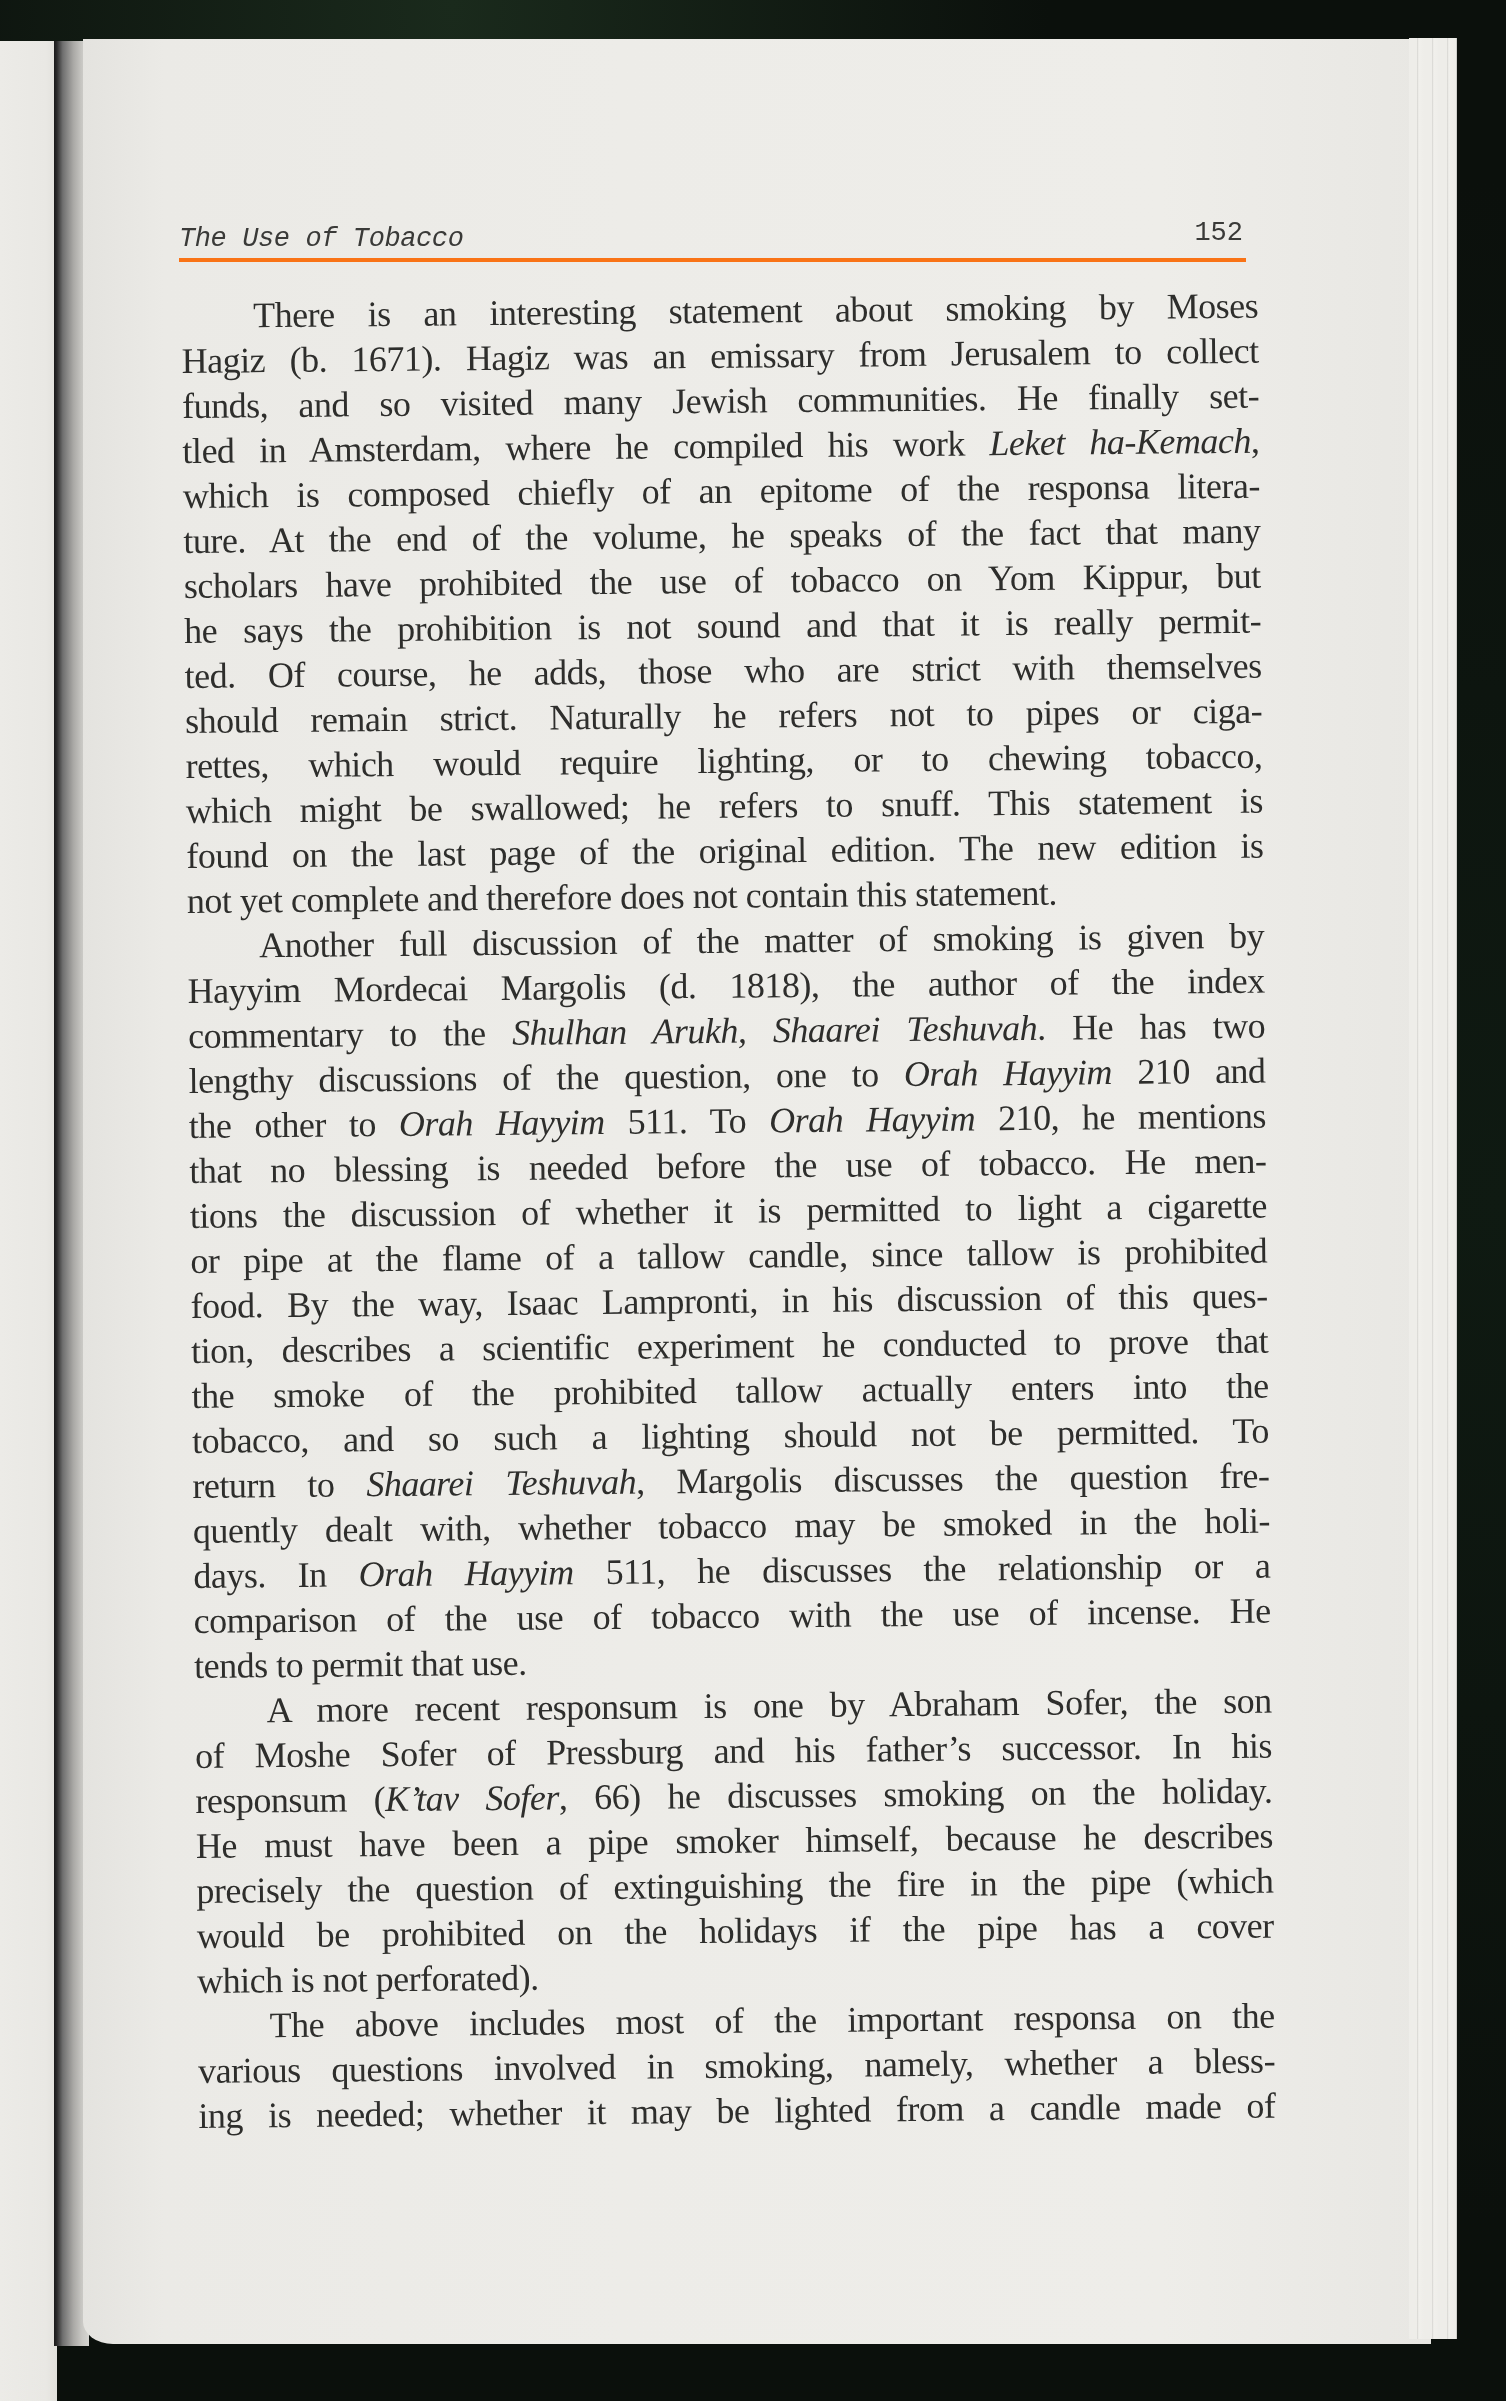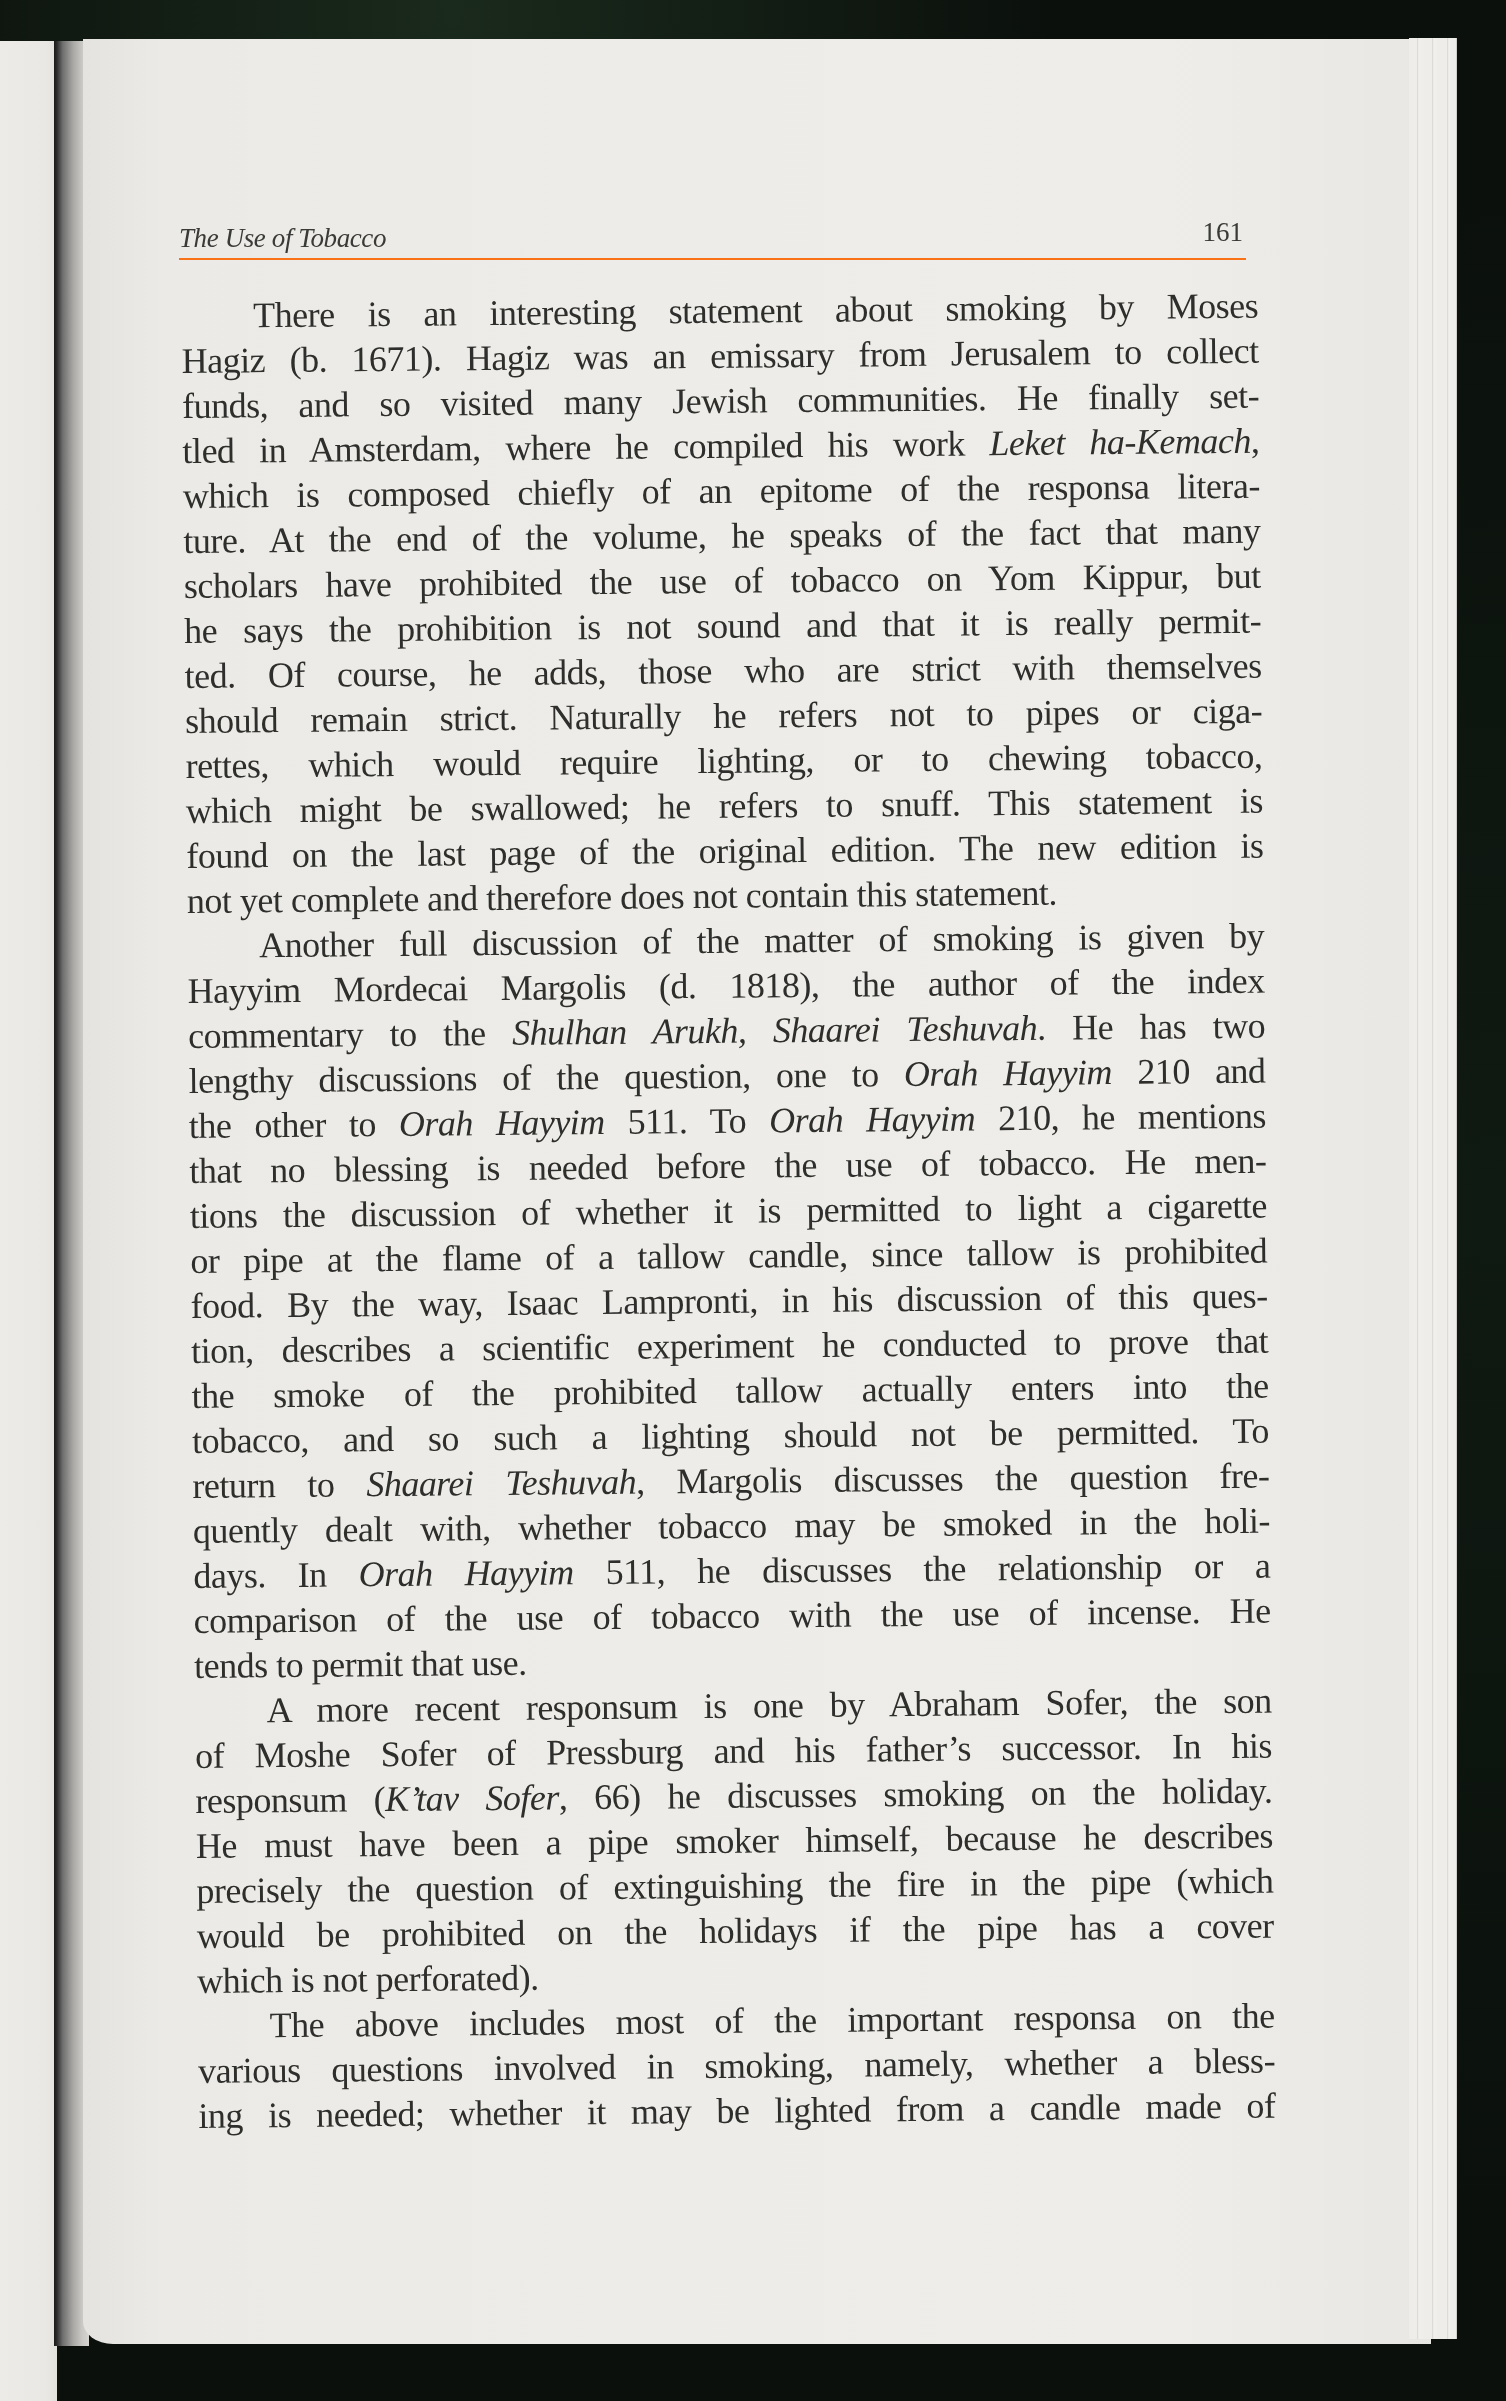--- a/index.html
+++ b/index.html
@@ -34,21 +34,22 @@
       border-bottom-left-radius: 30px 22.6px;
     }
     .page-edges {
       position: absolute; left: 1409px; top: 38px; width: 47px; height: 2301px;
       background:
         repeating-linear-gradient(90deg, #eeede9 0px, #eeede9 7.5px, #d9d8d4 8.3px, #f1f0ec 9.8px, #eeede9 15px);
       border-right: 1.5px solid #d0cfcb;
     }
     .running-header {
       position: absolute; left: 179px; top: 211px; width: 1067px; height: 47px;
-      border-bottom: 2px solid #f97316;
+      border-bottom: 4px solid #f97316;
+      font-family: Liberation Mono, monospace;
     }
     .header-title {
       position: absolute; left: 0; bottom: 4.5px;
       font-style: italic; font-size: 27px; color: #3a3a38;
       letter-spacing: -0.4px;
     }
     .page-number {
       position: absolute; right: 3px; bottom: 10.5px;
       font-size: 27px; color: #3a3a38;
     }
@@ -72,21 +73,21 @@
 <body>
 
 <div class="bg-noise"></div>
 <div class="left-page"></div>
 <div class="gutter"></div>
 <div class="right-page"></div>
 <div class="page-edges"></div>
 
 <div class="running-header">
   <span class="header-title">The Use of Tobacco</span>
-  <span class="page-number">161</span>
+  <span class="page-number">152</span>
 </div>
 
 <div class="body-text" id="body-text">
     <div>
       <span class="line indent"><span>There is an interesting statement about smoking by Moses</span></span>
       <span class="line"><span>Hagiz (b. 1671). Hagiz was an emissary from Jerusalem to collect</span></span>
       <span class="line"><span>funds, and so visited many Jewish communities. He finally set-</span></span>
       <span class="line"><span>tled in Amsterdam, where he compiled his work </span><span class="it">Leket ha-Kemach</span><span>,</span></span>
       <span class="line"><span>which is composed chiefly of an epitome of the responsa litera-</span></span>
       <span class="line"><span>ture. At the end of the volume, he speaks of the fact that many</span></span>

